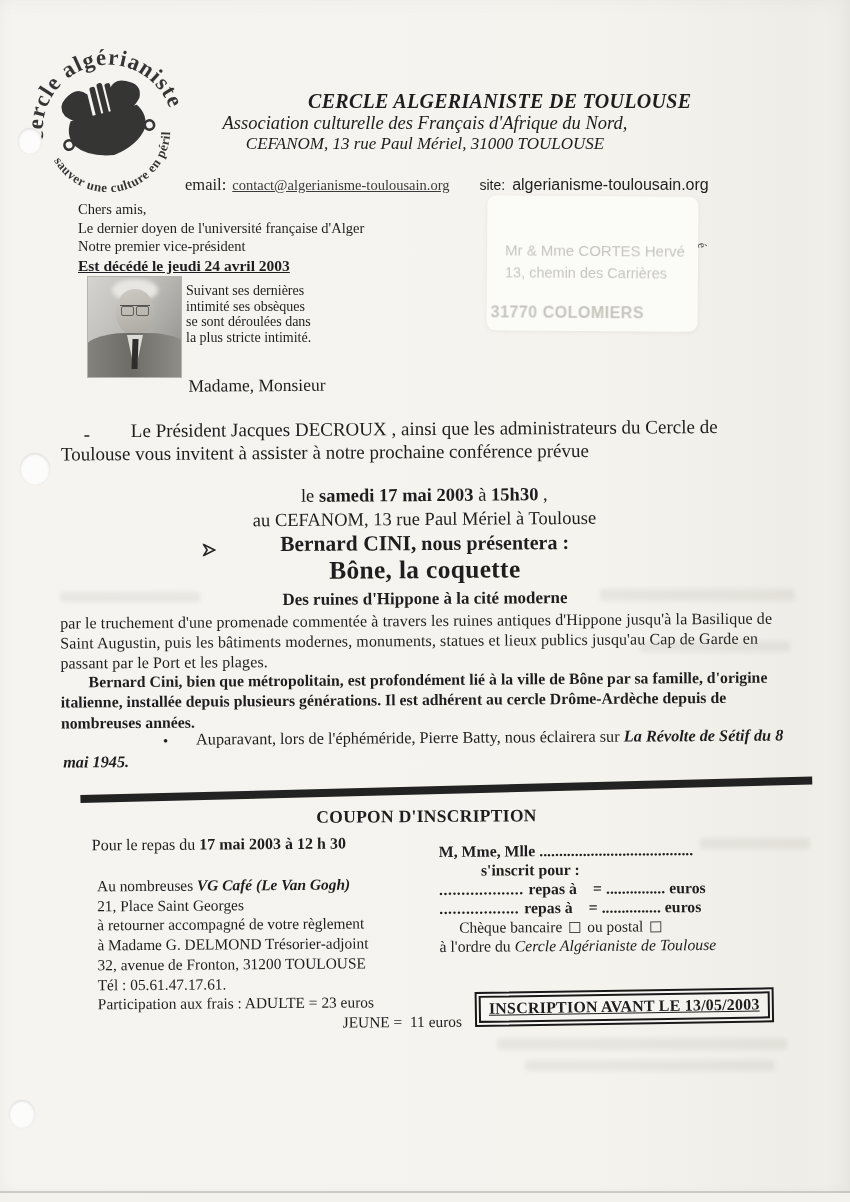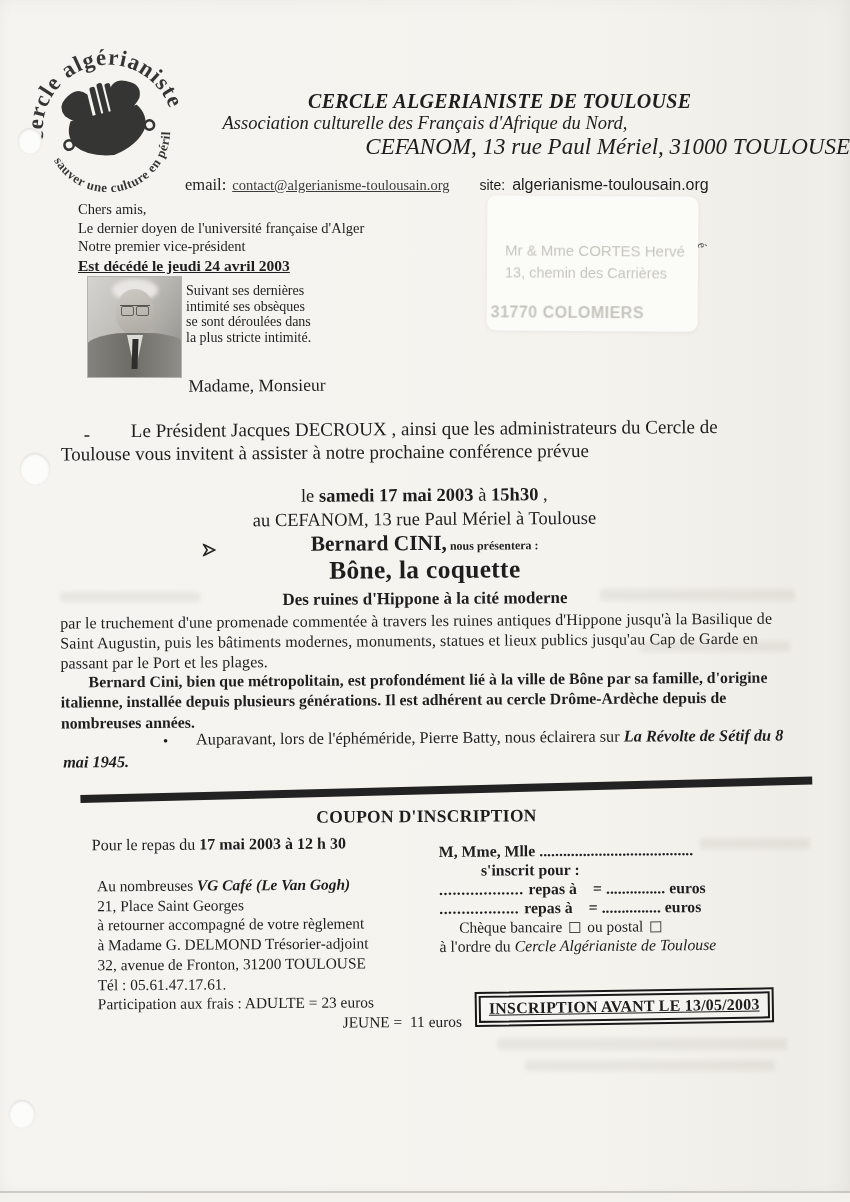--- a/index.html
+++ b/index.html
@@ -12,21 +12,21 @@
     font-family:"Liberation Serif","DejaVu Serif",serif;
     color:#1e1e1e;
   }
   .abs{position:absolute;}
   .tilt{position:absolute; left:0; top:0; width:850px; height:1202px; transform:rotate(-0.4deg); transform-origin:50% 50%;}
 
   
   .logo-wrap{left:20px; top:42px; width:176px; height:176px; transform:rotate(-14deg);}
   .org-name{left:308px; top:90px; font-size:20px; font-weight:bold; font-style:italic; letter-spacing:.3px;}
   .sub1{left:0; top:113px; width:850px; text-align:center; font-style:italic; font-size:18.5px;}
-  .sub2{left:0; top:134px; width:850px; text-align:right; font-style:italic; font-size:23px;}
+  .sub2{left:0; top:134px; width:850px; text-align:center; font-style:italic; font-size:17px;}
   .contact-row{left:185px; top:159px; display:flex; align-items:baseline;}
   .contact-row .email-label{font-size:16.5px;margin-top:16px;}
   .contact-row .email-link{font-size:14.5px; margin-left:6px; text-decoration:underline; color:#3b3b3b;}
   .contact-row .site-label{font-size:14px; margin-left:30px; font-family:"Liberation Sans","DejaVu Sans",sans-serif;}
   .contact-row .site-text{font-size:16px; margin-left:7px; font-family:"Liberation Sans","DejaVu Sans",sans-serif;}
 
   
   .intro{left:78px; top:200px; font-size:14.5px; line-height:18.7px;}
   .deceased{font-size:15.5px; font-weight:bold; text-decoration:underline; margin-top:1px;}
 
@@ -55,21 +55,21 @@
   .addr-mark{left:699px; top:238px; font-size:12px; color:#3a3a3a; transform:rotate(78deg);}
 
   
   .invite-dash{left:85px; top:421px; font-size:19px;}
   .invite{left:62px; top:418px; width:708px; font-size:19px; line-height:22.8px; text-indent:70px;}
   .cline{left:7px; top:0; width:836px; text-align:center;}
   .date-line{top:485px; font-size:18.5px;}
   .venue-line{top:509px; font-size:18.5px;}
   .speaker-line{top:531px;}
   .speaker-name{font-size:21.5px; font-weight:bold;}
-  .speaker-rest{font-size:12px; font-weight:bold;}
+  .speaker-rest{font-size:20px; font-weight:bold;}
   .arrow-b{left:203px; top:541px; width:14px; height:13px;}
   .talk-title{top:555px; font-size:25.5px; font-weight:bold; letter-spacing:.3px;}
   .talk-sub{top:589px; font-size:17px; font-weight:bold;}
   .description{left:60px; top:611px; width:742px; font-size:16px; line-height:19.8px; letter-spacing:.1px;}
   .bio{left:60px; top:670px; width:744px; font-size:15.8px; font-weight:bold; line-height:20.4px; text-indent:28px;}
   .bullet{left:162px; top:731px; font-size:15px;}
   .eph{left:62px; top:727px; width:742px; font-size:16.3px; line-height:22.4px; text-indent:133px;}
   .eph .t2{font-weight:bold; font-style:italic;}
   .bold{font-weight:bold;}
 

